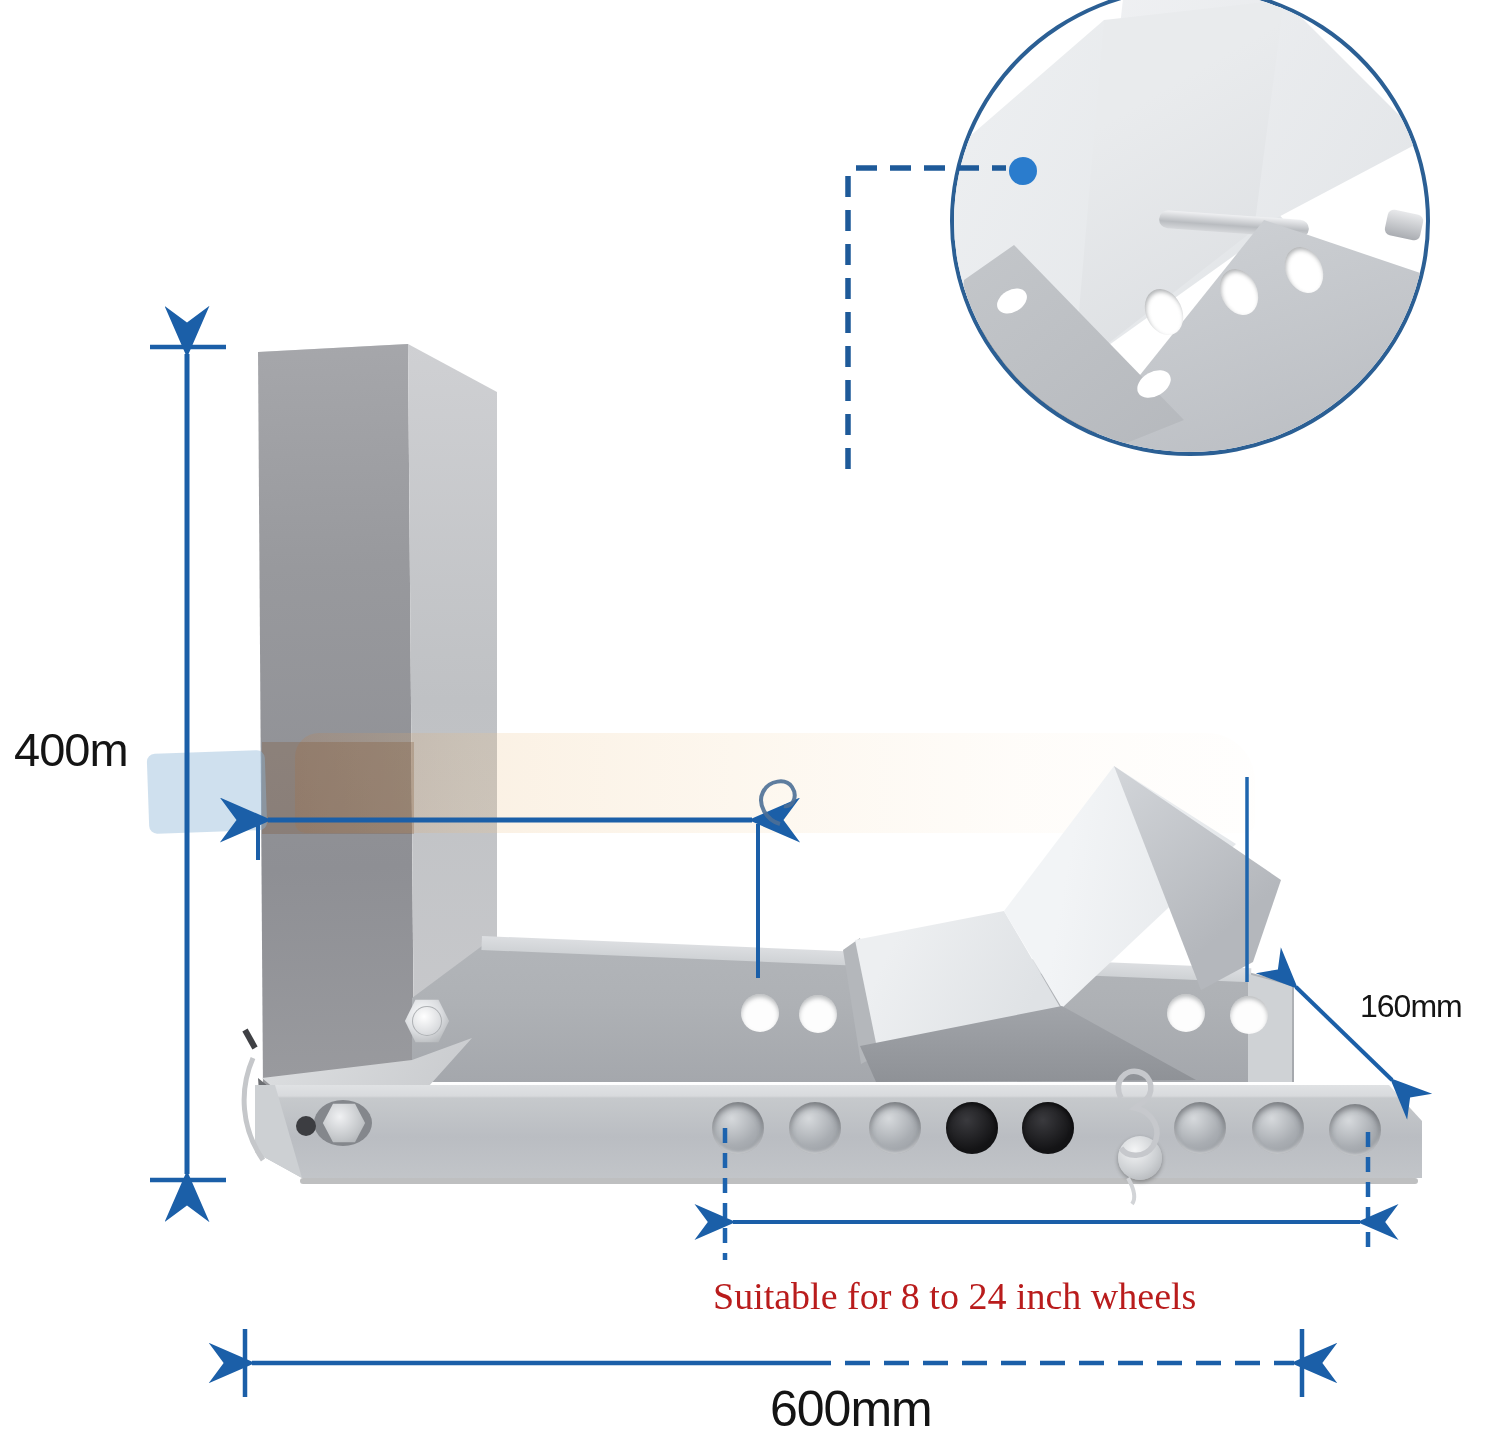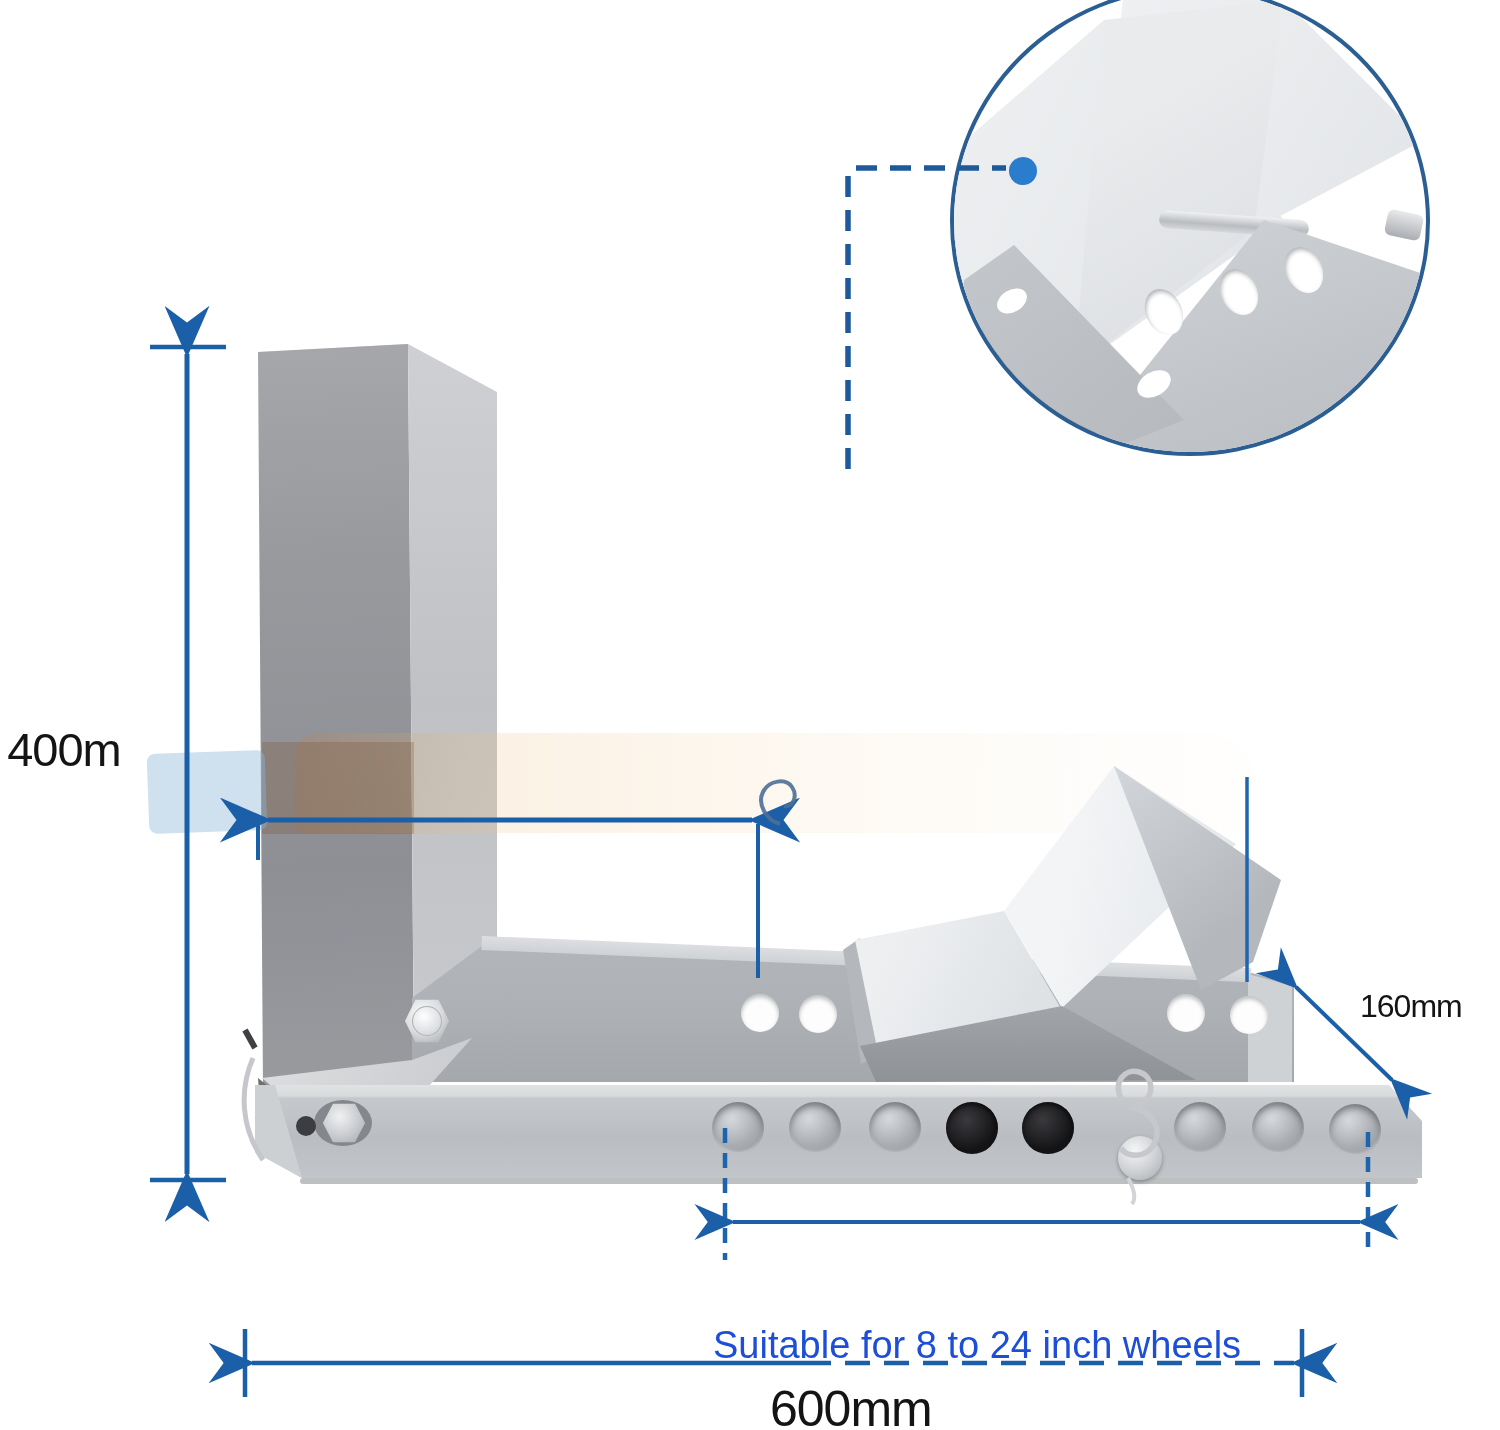--- a/index.html
+++ b/index.html
@@ -193,22 +193,22 @@
     <line x1="245" y1="1329" x2="245" y2="1397" stroke="#1b5fa8" stroke-width="4.5"></line>
     <line x1="1302" y1="1329" x2="1302" y2="1397" stroke="#1b5fa8" stroke-width="4.5"></line>
     <line x1="252" y1="1363" x2="806" y2="1363" stroke="#1b5fa8" stroke-width="4.5" marker-start="url(#ah)"></line>
     <line x1="806" y1="1363" x2="1294" y2="1363" stroke="#1b5fa8" stroke-width="4.5" stroke-dasharray="25 14" marker-end="url(#ah)"></line>
 
     <line x1="856" y1="168" x2="1006" y2="168" stroke="#1e5a99" stroke-width="5.5" stroke-dasharray="21 13"></line>
     <line x1="848" y1="176" x2="848" y2="476" stroke="#1e5a99" stroke-width="5.5" stroke-dasharray="21 13"></line>
     <circle cx="1023" cy="171" r="14" fill="#2a7ccd"></circle>
   </svg>
 
-  <div class="label big" style="left:2px;top:722px;width:124px;text-align:center;">400m</div>
+  <div class="label big" style="left:14px;top:722px;width:124px;">400m</div>
 
 
   <div class="label big" style="left:1344px;top:988px;font-size:32px;margin-left:16px;">160mm</div>
 
-  <div class="label" style="left:713px;top:1324px;font-size:38px;color:#1d4ed8;">Suitable for 8 to 24 inch wheels</div>
+  <div class="label" style="left:713px;top:1274px;font-size:38px;color:#b91c1c;font-family:Liberation Serif, serif;">Suitable for 8 to 24 inch wheels</div>
 
   <div class="label big" style="left:770px;top:1380px;font-size:50px;">600mm</div>
 
 </div>
 
 </body></html>

